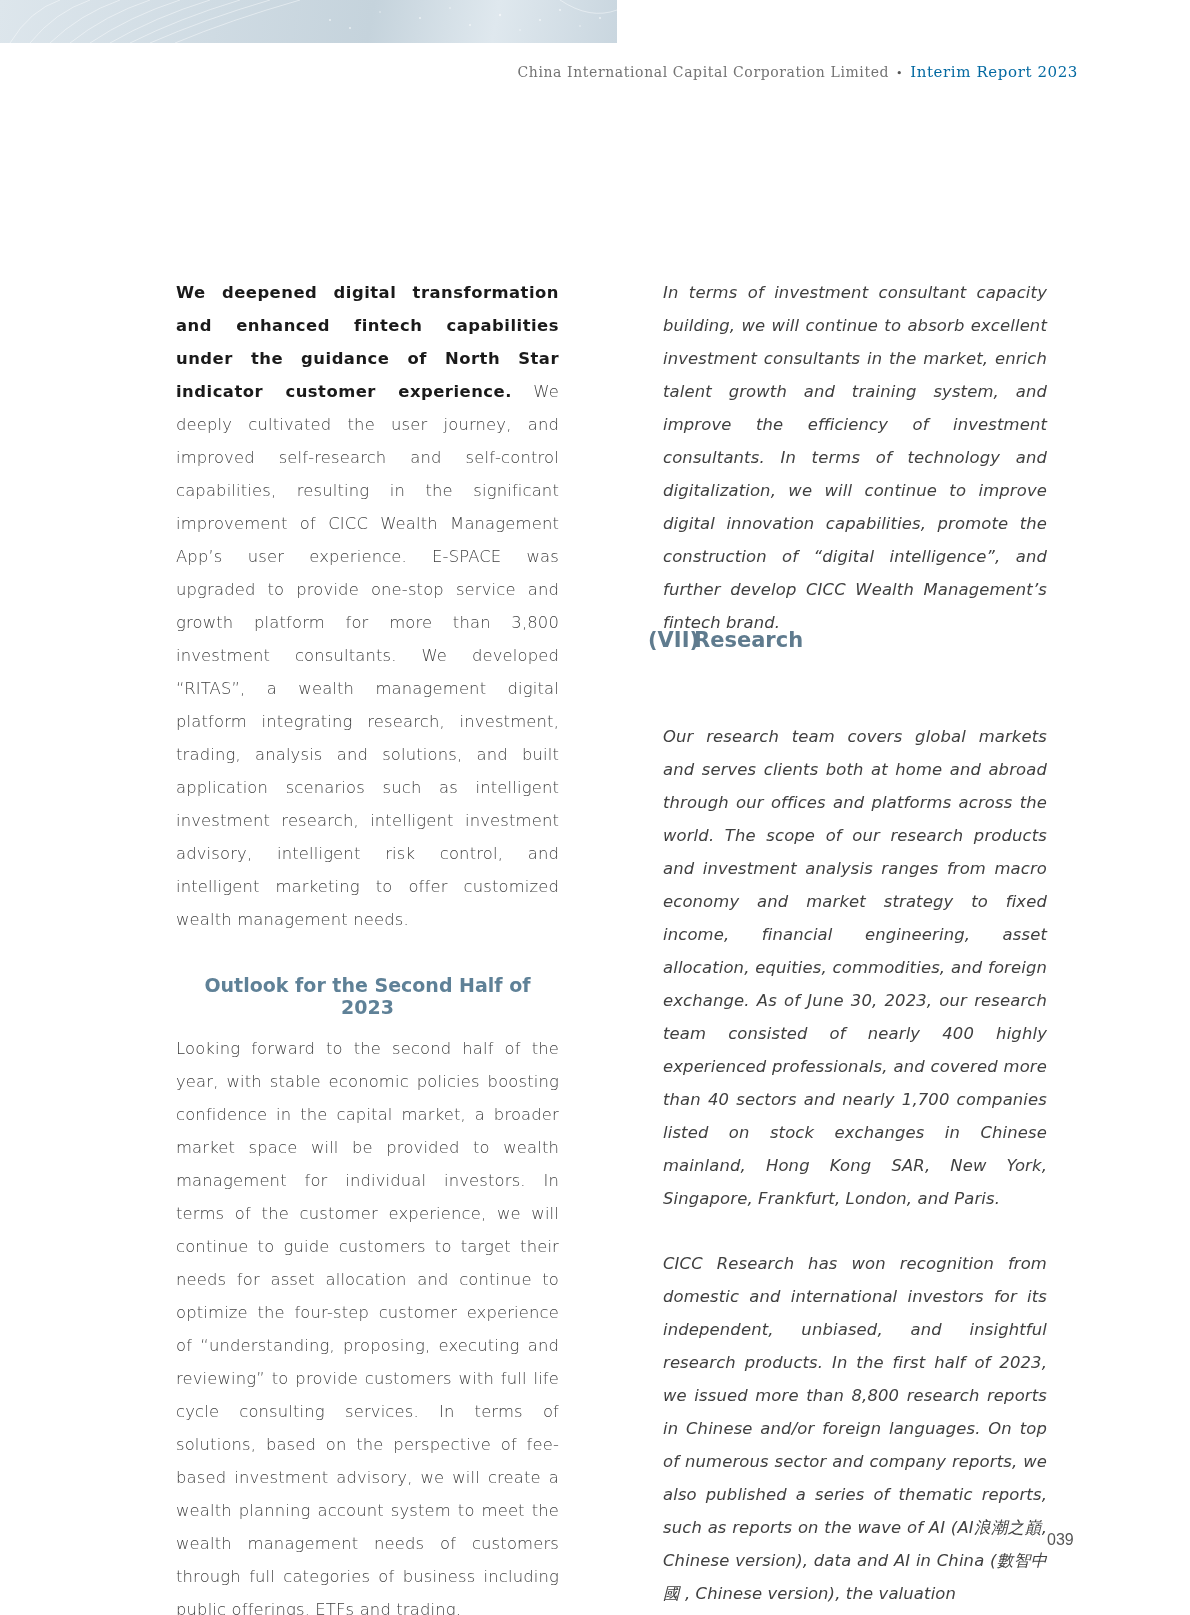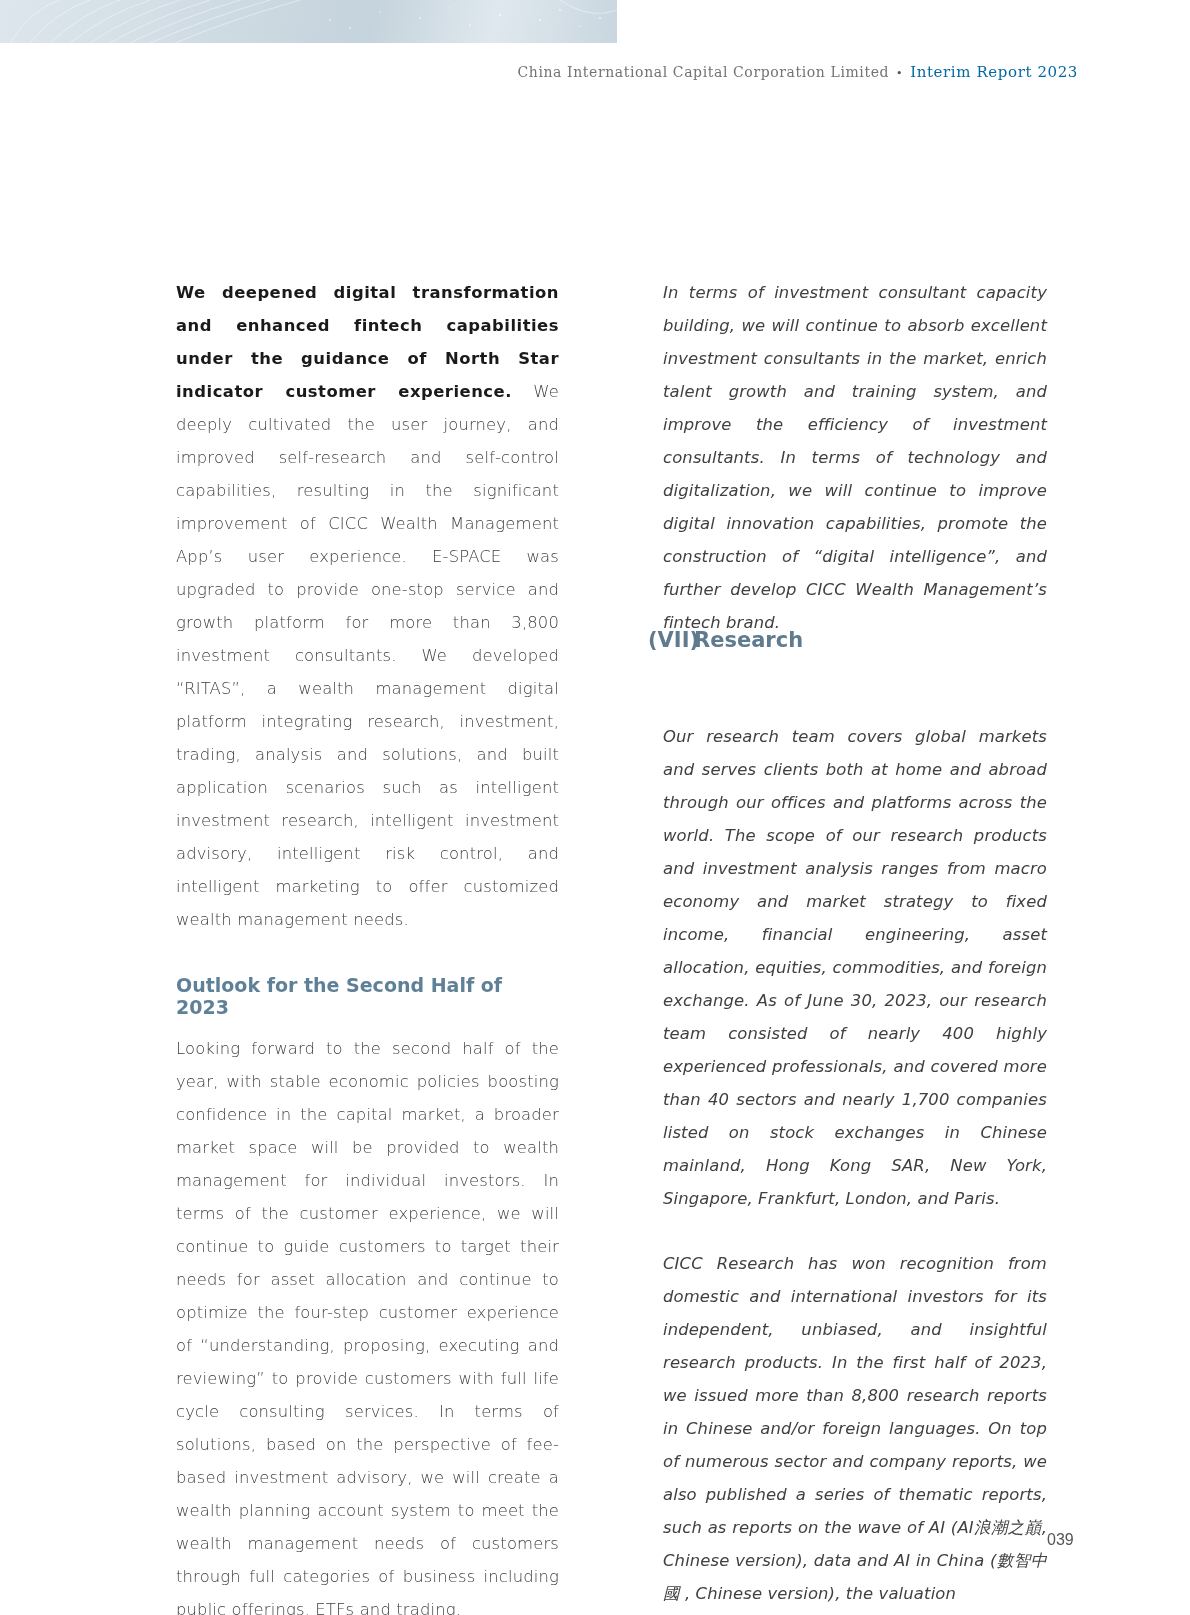--- a/index.html
+++ b/index.html
@@ -81,21 +81,21 @@
     </g>
   </svg>
 </div>
 
 <div class="header">
   <span class="company">China International Capital Corporation Limited</span><span class="dot">•</span><span class="report">Interim Report 2023</span>
 </div>
 
 <div class="col col-left">
   <p class="body"><b>We deepened digital transformation and enhanced fintech capabilities under the guidance of North Star indicator customer experience.</b><span> We deeply cultivated the user journey, and improved self-research and self-control capabilities, resulting in the significant improvement of CICC Wealth Management App’s user experience. E-SPACE was upgraded to provide one-stop service and growth platform for more than 3,800 investment consultants. We developed “RITAS”, a wealth management digital platform integrating research, investment, trading, analysis and solutions, and built application scenarios such as intelligent investment research, intelligent investment advisory, intelligent risk control, and intelligent marketing to offer customized wealth management needs.</span></p>
-  <h3 class="subhead" style="margin-top:38px; margin-bottom:14px;">Outlook for the Second Half of 2023</h3>
+  <h3 class="subhead" style="margin-top:38px; margin-bottom:14px;text-align:center;">Outlook for the Second Half of 2023</h3>
   <p class="body">Looking forward to the second half of the year, with stable economic policies boosting confidence in the capital market, a broader market space will be provided to wealth management for individual investors. In terms of the customer experience, we will continue to guide customers to target their needs for asset allocation and continue to optimize the four-step customer experience of “understanding, proposing, executing and reviewing” to provide customers with full life cycle consulting services. In terms of solutions, based on the perspective of fee-based investment advisory, we will create a wealth planning account system to meet the wealth management needs of customers through full categories of business including public offerings, ETFs and trading.</p>
 </div>
 
 <div class="col col-right">
   <p class="body">In terms of investment consultant capacity building, we will continue to absorb excellent investment consultants in the market, enrich talent growth and training system, and improve the efficiency of investment consultants. In terms of technology and digitalization, we will continue to improve digital innovation capabilities, promote the construction of “digital intelligence”, and further develop CICC Wealth Management’s fintech brand.</p>
 </div>
 
 <div class="section-head">
   <span class="num">(VII)</span><span>Research</span>
 </div>

